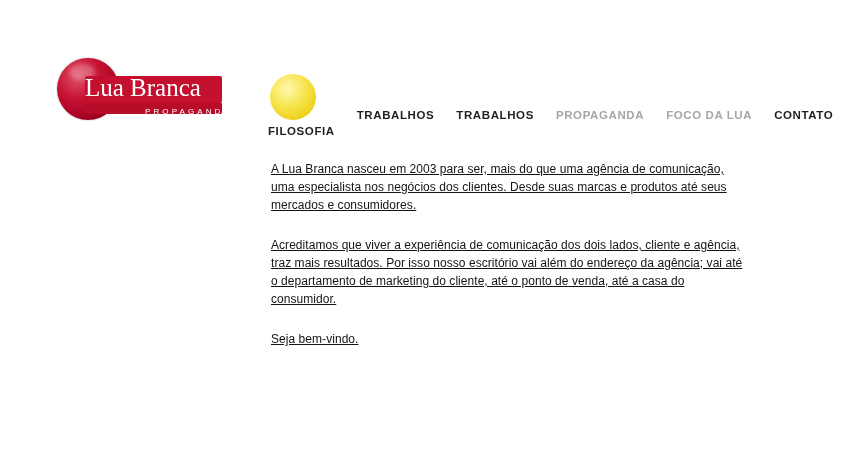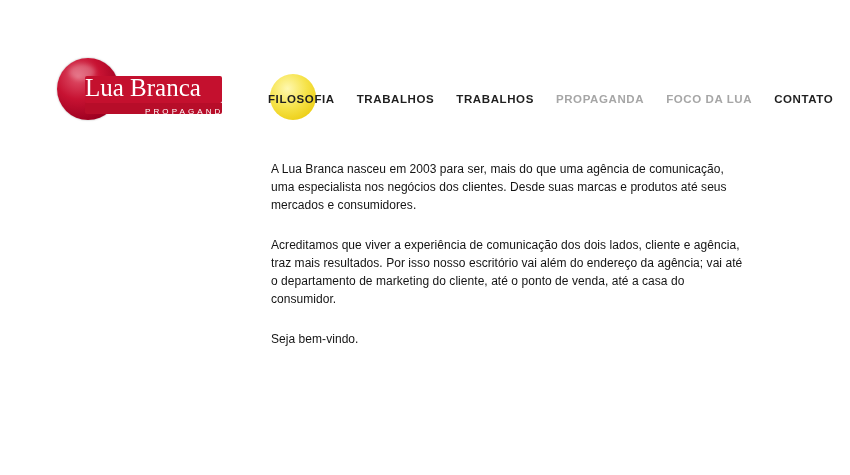--- a/index.html
+++ b/index.html
@@ -107,20 +107,21 @@
     vertical-align: middle;
     cursor: pointer;
     z-index: 2;
   }
   .nav-item.dim {
     color: #a6a6a6;
     font-weight: bold;
   }
   .nav-item.active {
     color: #1f1f1f;
+    margin-top: 32px;
   }
   .nav-highlight {
     position: absolute;
     left: 270px;
     top: 74px;
     width: 46px;
     height: 46px;
     border-radius: 50%;
     background: radial-gradient(circle at 38% 32%, #fff8b0 0%, #f6e34a 45%, #edcf18 78%, #e0bd00 100%);
     z-index: 1;
@@ -140,20 +141,21 @@
     color: #111;
     margin: 0 0 22px 0;
     line-height: 16px;
   }
   .para {
     font-size: 12px;
     line-height: 18px;
     color: #141414;
     margin: 0 0 22px 0;
     letter-spacing: 0.05px;
+    text-decoration: underline;
   }
   .para:last-child { margin-bottom: 0; }
 </style>
 </head>
 <body>
 
 <div class="logo-wrap">
   <div class="logo-circle"></div>
   <div class="logo-bar"></div>
   <div class="logo-bar-lower"></div>

